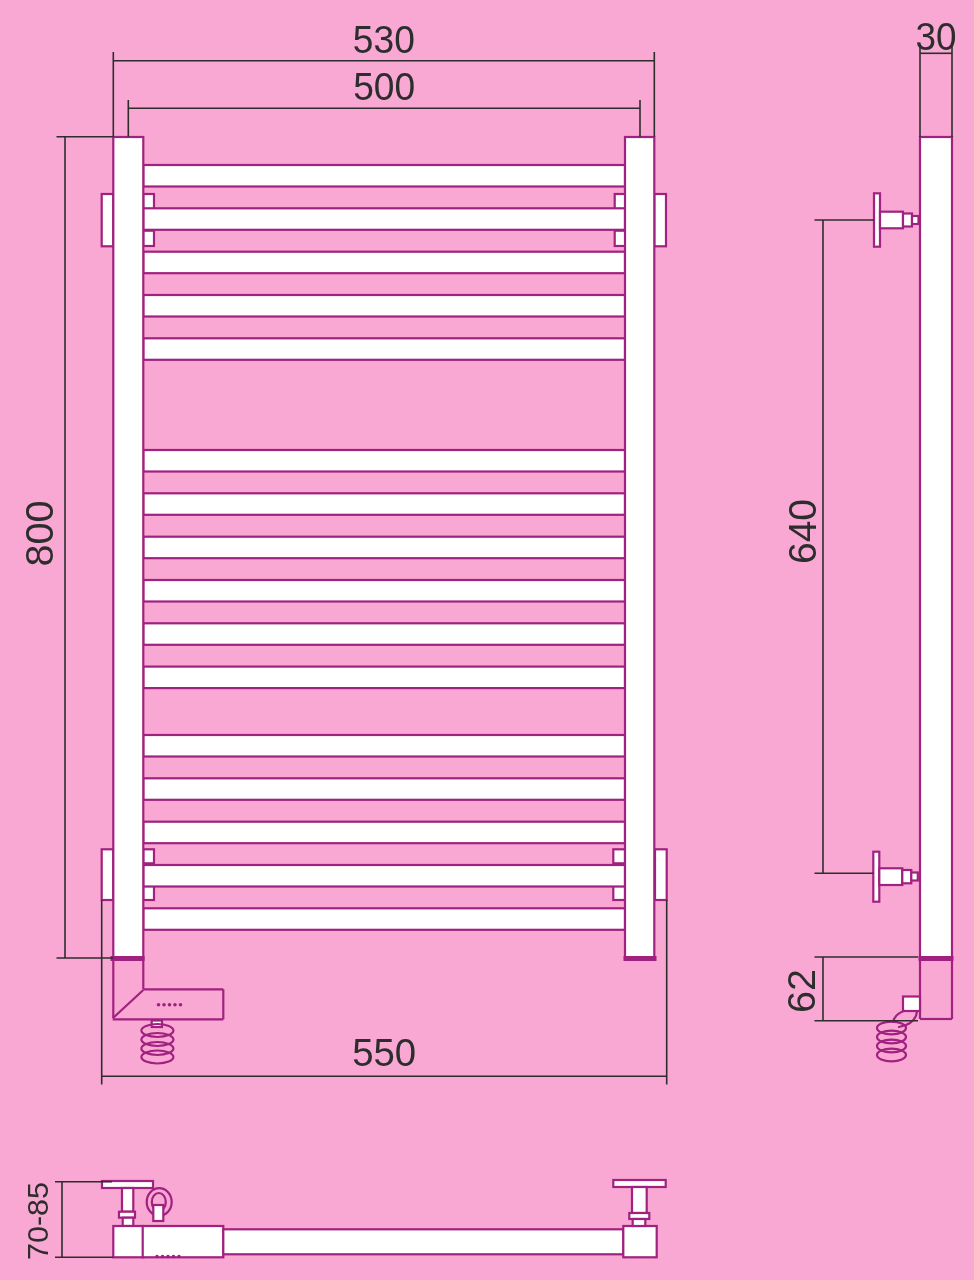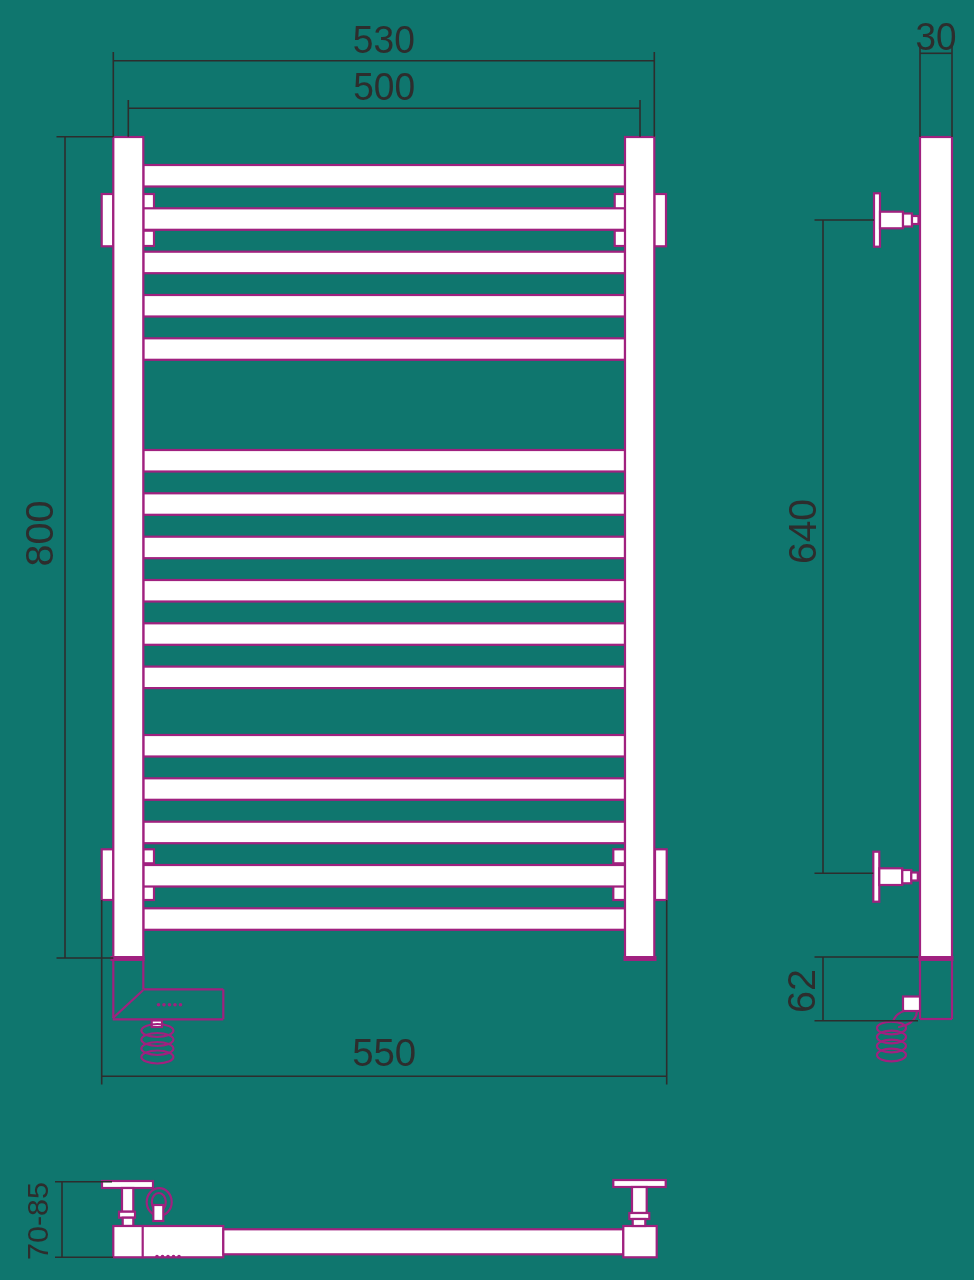--- a/index.html
+++ b/index.html
@@ -1,16 +1,16 @@
 <!DOCTYPE html>
 <html><head>
 <meta charset="utf-8">
 <style>
   html,body{margin:0;padding:0;background:#ffffff;}
-  figure{margin:0;width:974px;height:1280px;background:#0f766e;}
+  figure{margin:0;width:974px;height:1280px;background:#f9a8d4;}
   svg{display:block;}
   svg text{font-family:"Liberation Sans",sans-serif;}
 </style>
 </head>
 <body>
 
 <figure>
   <svg xmlns="http://www.w3.org/2000/svg" width="974" height="1280" viewBox="0 0 974 1280">
       <g>
         <rect x="101.7" y="194" width="11.6" height="52.3" fill="#FFFFFF" stroke="#A0217F" stroke-width="2.2"></rect>

